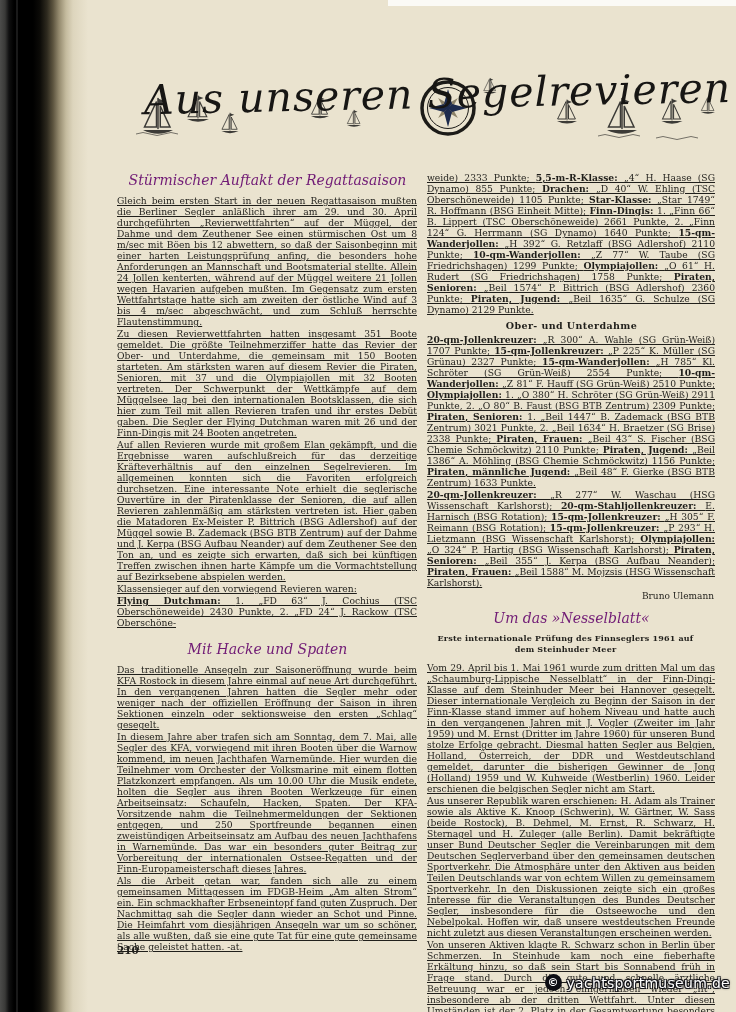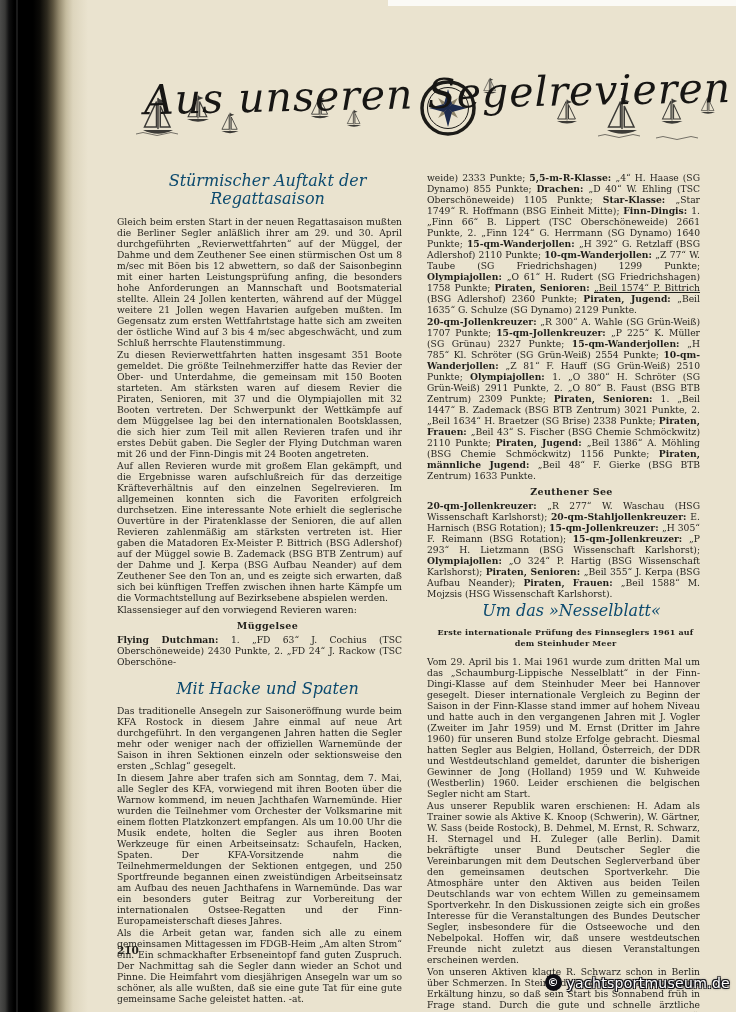--- a/index.html
+++ b/index.html
@@ -15,25 +15,25 @@
   
   .header{position:absolute;left:70px;top:50px;width:666px;height:120px;}
   .header svg{position:absolute;left:0;top:0;}
   .header-title{position:absolute;left:74px;top:20px;white-space:nowrap;
     font-family:"DejaVu Serif",serif;font-style:italic;font-size:41px;letter-spacing:1px;
     color:#171614;transform:rotate(-1.2deg);}
   
   .col{position:absolute;top:172px;font-size:9.2px;line-height:11px;text-align:justify;color:#201f1b;}
   .col-left{left:117px;width:301px;}
   .col-right{left:427px;width:289px;}
-  .col p{margin:0 16px 1px 0;}
+  .col p{margin:0 1px 1px 0;text-decoration:underline;}
   b{font-weight:bold;}
   .u{text-decoration:underline;}
-  .art-title{font-size:16px;font-style:italic;font-weight:500;text-align:center;line-height:1.15;
-    margin:0 0 7px 0;color:#0c4a6e;}
+  .art-title{font-size:14px;font-style:italic;font-weight:500;text-align:center;line-height:1.15;
+    margin:0 0 7px 0;color:#701a75;}
   .mt{margin-top:13px;}
   .mt2{margin-top:3px;}
   .art-subtitle{font-size:8px;font-weight:bold;text-align:center;letter-spacing:.2px;margin:0 12px 7px 0;}
   .revier-heading{font-size:9.5px;font-weight:bold;text-align:center;letter-spacing:.4px;margin:5px 0 3px 0;}
   .byline{text-align:right;font-size:9px;margin:3px 2px 8px 0;}
   .pagenum{position:absolute;left:117px;top:944px;font-size:10.5px;font-weight:bold;color:#201f1b;}
   
   .watermark{position:absolute;right:6px;top:974px;display:flex;align-items:center;gap:5px;
     font-family:"DejaVu Sans",sans-serif;}
   .wm-circle{width:17px;height:17px;border-radius:50%;background:#0e0e14;color:#fff;
@@ -92,34 +92,34 @@
     </svg>
     <div class="header-title">Aus unseren Segelrevieren</div>
   </div>
 
   <section class="col col-left">
     <h2 class="art-title">Stürmischer Auftakt der Regattasaison</h2>
     <p>Gleich beim ersten Start in der neuen Regattasaison mußten die Berliner Segler anläßlich ihrer am 29. und 30. April durchgeführten „Revierwettfahrten“ auf der Müggel, der Dahme und dem Zeuthener See einen stürmischen Ost um 8 m/sec mit Böen bis 12 abwettern, so daß der Saisonbeginn mit einer harten Leistungsprüfung anfing, die besonders hohe Anforderungen an Mannschaft und Bootsmaterial stellte. Allein 24 Jollen kenterten, während auf der Müggel weitere 21 Jollen wegen Havarien aufgeben mußten. Im Gegensatz zum ersten Wettfahrtstage hatte sich am zweiten der östliche Wind auf 3 bis 4 m/sec abgeschwächt, und zum Schluß herrschte Flautenstimmung.</p>
     <p>Zu diesen Revierwettfahrten hatten insgesamt 351 Boote gemeldet. Die größte Teilnehmerziffer hatte das Revier der Ober- und Unterdahme, die gemeinsam mit 150 Booten starteten. Am stärksten waren auf diesem Revier die Piraten, Senioren, mit 37 und die Olympiajollen mit 32 Booten vertreten. Der Schwerpunkt der Wettkämpfe auf dem Müggelsee lag bei den internationalen Bootsklassen, die sich hier zum Teil mit allen Revieren trafen und ihr erstes Debüt gaben. Die Segler der Flying Dutchman waren mit 26 und der Finn-Dingis mit 24 Booten angetreten.</p>
     <p>Auf allen Revieren wurde mit großem Elan gekämpft, und die Ergebnisse waren aufschlußreich für das derzeitige Kräfteverhältnis auf den einzelnen Segelrevieren. Im allgemeinen konnten sich die Favoriten erfolgreich durchsetzen. Eine interessante Note erhielt die seglerische Ouvertüre in der Piratenklasse der Senioren, die auf allen Revieren zahlenmäßig am stärksten vertreten ist. Hier gaben die Matadoren Ex-Meister P. Bittrich (BSG Adlershof) auf der Müggel sowie B. Zademack (BSG BTB Zentrum) auf der Dahme und J. Kerpa (BSG Aufbau Neander) auf dem Zeuthener See den Ton an, und es zeigte sich erwarten, daß sich bei künftigen Treffen zwischen ihnen harte Kämpfe um die Vormachtstellung auf Bezirksebene abspielen werden.</p>
     <p>Klassensieger auf den vorwiegend Revieren waren:</p>
-    <h3 class="revier-heading">Müggelsee</h3>
     <p><b>Flying Dutchman: </b><span>1. „FD 63“ J. Cochius (TSC Oberschöneweide) 2430 Punkte, 2. „FD 24“ J. Rackow (TSC Oberschöne-</span></p>
 
     <h2 class="art-title mt">Mit Hacke und Spaten</h2>
-    <p>Das traditionelle Ansegeln zur Saisoneröffnung wurde beim KFA Rostock in diesem Jahre einmal auf neue Art durchgeführt. In den vergangenen Jahren hatten die Segler mehr oder weniger nach der offiziellen Warnemünde der Saison in ihren Sektionen einzeln oder sektionsweise den ersten „Schlag“ gesegelt.</p>
+    <p>Das traditionelle Ansegeln zur Saisoneröffnung wurde beim KFA Rostock in diesem Jahre einmal auf neue Art durchgeführt. In den vergangenen Jahren hatten die Segler mehr oder weniger nach der offiziellen Eröffnung der Saison in ihren Sektionen einzeln oder sektionsweise den ersten „Schlag“ gesegelt.</p>
     <p>In diesem Jahre aber trafen sich am Sonntag, dem 7. Mai, alle Segler des KFA, vorwiegend mit ihren Booten über die Warnow kommend, im neuen Jachthafen Warnemünde. Hier wurden die Teilnehmer vom Orchester der Volksmarine mit einem flotten Platzkonzert empfangen. Als um 10.00 Uhr die Musik endete, holten die Segler aus ihren Booten Werkzeuge für einen Arbeitseinsatz: Schaufeln, Hacken, Spaten. Der KFA-Vorsitzende nahm die Teilnehmermeldungen der Sektionen entgegen, und 250 Sportfreunde begannen einen zweistündigen Arbeitseinsatz am Aufbau des neuen Jachthafens in Warnemünde. Das war ein besonders guter Beitrag zur Vorbereitung der internationalen Ostsee-Regatten und der Finn-Europameisterschaft dieses Jahres.</p>
     <p>Als die Arbeit getan war, fanden sich alle zu einem gemeinsamen Mittagessen im FDGB-Heim „Am alten Strom“ ein. Ein schmackhafter Erbseneintopf fand guten Zuspruch. Der Nachmittag sah die Segler dann wieder an Schot und Pinne. Die Heimfahrt vom diesjährigen Ansegeln war um so schöner, als alle wußten, daß sie eine gute Tat für eine gute gemeinsame Sache geleistet hatten. -at.</p>
   </section>
 
   <section class="col col-right">
     <p><span>weide) 2333 Punkte; </span><b>5,5-m-R-Klasse: </b><span>„4“ H. Haase (SG Dynamo) 855 Punkte; </span><b>Drachen: </b><span>„D 40“ W. Ehling (TSC Oberschöneweide) 1105 Punkte; </span><b>Star-Klasse: </b><span>„Star 1749“ R. Hoffmann (BSG Einheit Mitte); </span><b>Finn-Dingis: </b><span>1. „Finn 66“ B. Lippert (TSC Oberschöneweide) 2661 Punkte, 2. „Finn 124“ G. Herrmann (SG Dynamo) 1640 Punkte; </span><b>15-qm-Wanderjollen: </b><span>„H 392“ G. Retzlaff (BSG Adlershof) 2110 Punkte; </span><b>10-qm-Wanderjollen: </b><span>„Z 77“ W. Taube (SG Friedrichshagen) 1299 Punkte; </span><b>Olympiajollen: </b><span>„O 61“ H. Rudert (SG Friedrichshagen) 1758 Punkte; </span><b>Piraten, Senioren: </b><span class="u">„Beil 1574“ P. Bittrich</span><span> (BSG Adlershof) 2360 Punkte; </span><b>Piraten, Jugend: </b><span>„Beil 1635“ G. Schulze (SG Dynamo) 2129 Punkte.</span></p>
+    <h3 class="revier-heading">Ober- und Unterdahme</h3>
     <p><b>20-qm-Jollenkreuzer: </b><span>„R 300“ A. Wahle (SG Grün-Weiß) 1707 Punkte; </span><b>15-qm-Jollenkreuzer: </b><span>„P 225“ K. Müller (SG Grünau) 2327 Punkte; </span><b>15-qm-Wanderjollen: </b><span>„H 785“ Kl. Schröter (SG Grün-Weiß) 2554 Punkte; </span><b>10-qm-Wanderjollen: </b><span>„Z 81“ F. Hauff (SG Grün-Weiß) 2510 Punkte; </span><b>Olympiajollen: </b><span>1. „O 380“ H. Schröter (SG Grün-Weiß) 2911 Punkte, 2. „O 80“ B. Faust (BSG BTB Zentrum) 2309 Punkte; </span><b>Piraten, Senioren: </b><span>1. „Beil 1447“ B. Zademack (BSG BTB Zentrum) 3021 Punkte, 2. „Beil 1634“ H. Braetzer (SG Brise) 2338 Punkte; </span><b>Piraten, Frauen: </b><span>„Beil 43“ S. Fischer (BSG Chemie Schmöckwitz) 2110 Punkte; </span><b>Piraten, Jugend: </b><span>„Beil 1386“ A. Möhling (BSG Chemie Schmöckwitz) 1156 Punkte; </span><b>Piraten, männliche Jugend: </b><span>„Beil 48“ F. Gierke (BSG BTB Zentrum) 1633 Punkte.</span></p>
-    <h3 class="revier-heading">Zeuthener See</h3>
     <p><b>20-qm-Jollenkreuzer: </b><span>„R 277“ W. Waschau (HSG Wissenschaft Karlshorst); </span><b>20-qm-Stahljollenkreuzer: </b><span>E. Harnisch (BSG Rotation); </span><b>15-qm-Jollenkreuzer: </b><span>„H 305“ F. Reimann (BSG Rotation); </span><b>15-qm-Jollenkreuzer: </b><span>„P 293“ H. Lietzmann (BSG Wissenschaft Karlshorst); </span><b>Olympiajollen: </b><span>„O 324“ P. Hartig (BSG Wissenschaft Karlshorst); </span><b>Piraten, Senioren: </b><span>„Beil 355“ J. Kerpa (BSG Aufbau Neander); </span><b>Piraten, Frauen: </b><span>„Beil 1588“ M. Mojzsis (HSG Wissenschaft Karlshorst).</span></p>
+    <div class="byline">Bruno Ulemann</div>
 
     <h2 class="art-title mt2">Um das »Nesselblatt«</h2>
     <div class="art-subtitle">Erste internationale Prüfung des Finnseglers 1961 auf dem Steinhuder Meer</div>
     <p>Vom 29. April bis 1. Mai 1961 wurde zum dritten Mal um das „Schaumburg-Lippische Nesselblatt“ in der Finn-Dingi-Klasse auf dem Steinhuder Meer bei Hannover gesegelt. Dieser internationale Vergleich zu Beginn der Saison in der Finn-Klasse stand immer auf hohem Niveau und hatte auch in den vergangenen Jahren mit J. Vogler (Zweiter im Jahr 1959) und M. Ernst (Dritter im Jahre 1960) für unseren Bund stolze Erfolge gebracht. Diesmal hatten Segler aus Belgien, Holland, Österreich, der DDR und Westdeutschland gemeldet, darunter die bisherigen Gewinner de Jong (Holland) 1959 und W. Kuhweide (Westberlin) 1960. Leider erschienen die belgischen Segler nicht am Start.</p>
     <p>Aus unserer Republik waren erschienen: H. Adam als Trainer sowie als Aktive K. Knoop (Schwerin), W. Gärtner, W. Sass (beide Rostock), B. Dehmel, M. Ernst, R. Schwarz, H. Sternagel und H. Zuleger (alle Berlin). Damit bekräftigte unser Bund Deutscher Segler die Vereinbarungen mit dem Deutschen Seglerverband über den gemeinsamen deutschen Sportverkehr. Die Atmosphäre unter den Aktiven aus beiden Teilen Deutschlands war von echtem Willen zu gemeinsamem Sportverkehr. In den Diskussionen zeigte sich ein großes Interesse für die Veranstaltungen des Bundes Deutscher Segler, insbesondere für die Ostseewoche und den Nebelpokal. Hoffen wir, daß unsere westdeutschen Freunde nicht zuletzt aus diesen Veranstaltungen erscheinen werden.</p>
     <p>Von unseren Aktiven klagte R. Schwarz schon in Berlin über Schmerzen. In Steinhude kam noch eine fieberhafte Erkältung hinzu, so daß sein Start bis Sonnabend früh in Frage stand. Durch die gute und schnelle ärztliche Betreuung war er jedoch einigermaßen wieder „fit“, insbesondere ab der dritten Wettfahrt. Unter diesen Umständen ist der 2. Platz in der Gesamtwertung besonders hoch zu werten.</p>
 
   </section>
 
   <div class="pagenum">210</div>

